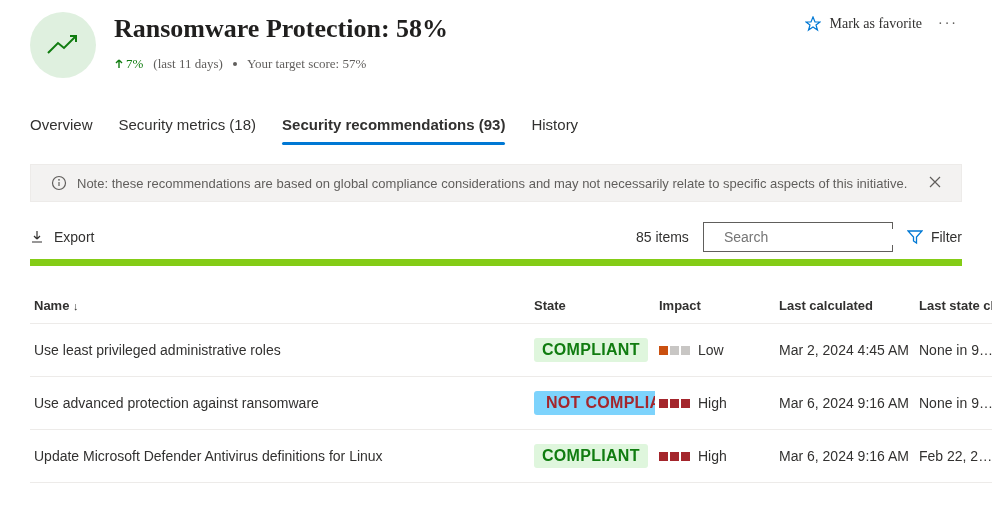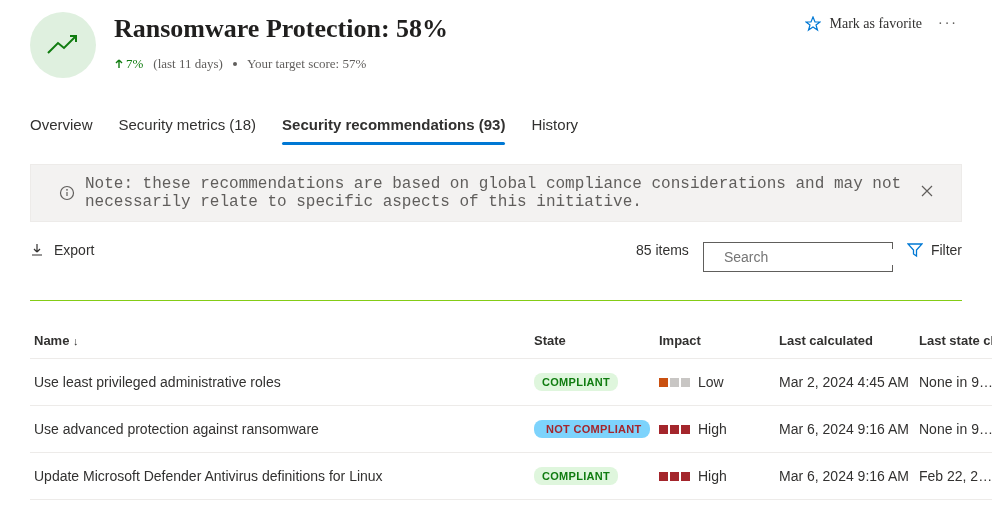--- a/index.html
+++ b/index.html
@@ -15,46 +15,46 @@
   .subline-dot { width:4px; height:4px; border-radius:50%; background:#605e5c; }
   .header-actions { display: flex; align-items: center; gap: 12px; padding-top: 4px;}
   .fav { display: inline-flex; align-items: center; gap: 8px; cursor: pointer; color: #323130;}
   .more-btn { letter-spacing: 2px; cursor: pointer; color: #605e5c; padding: 0 4px;}
 
   .tabs { display: flex; gap: 26px; margin-top: 28px; border-bottom: 1px solid transparent;}
   .tab { padding: 10px 0 12px 0; cursor: pointer; font-size: 15px; color: #323130; position: relative;}
   .tab.active { font-weight: 600;}
   .tab.active::after { content:""; position:absolute; left:0; right:0; bottom:0; height:3px; background:#0078d4; border-radius:2px;}
 
-  .note-bar { background:#f3f2f1; border:1px solid #edebe9; margin-top: 18px; padding: 10px 28px; display:flex; align-items:center; gap:10px; color:#605e5c; font-size:16px;font-family:Liberation Mono, monospace;}
+  .note-bar { background:#f3f2f1; border:1px solid #edebe9; margin-top: 18px; padding: 10px 20px; display:flex; align-items:center; gap:10px; color:#605e5c; font-size:13px;}
   .note-bar .note-text { flex:1; }
   .note-close { cursor:pointer; color:#605e5c;}
 
-  .toolbar { display:flex; align-items:flex-start; margin-top: 20px; border-bottom: 1px solid #84cc16; padding-bottom: 28px; }
+  .toolbar { display:flex; align-items:center; margin-top: 20px; border-bottom: 7px solid #84cc16; padding-bottom: 7px; }
   .export-btn { display:inline-flex; align-items:center; gap:10px; cursor:pointer;}
   .toolbar-spacer { flex:1; }
   .items-count { margin-right: 14px; color:#323130;}
   .search-box { display:flex; align-items:center; gap:10px; border:1px solid #605e5c; width: 190px; height:30px; padding: 0 10px;}
   .search-box input { border:none; outline:none; flex:1; font-size:14px; }
   .filter-btn { display:inline-flex; align-items:center; gap:8px; margin-left: 14px; cursor:pointer;}
 
   .filters-row { display:flex; align-items:center; gap:10px; margin-top: 14px; font-size: 14px;}
   .filter-chip { background:#edebe9; padding:4px 8px; display:inline-flex; align-items:center; gap:8px;}
   .chip-x { color:#0078d4; cursor:pointer; }
 
   .table { width: 100%; margin-top: 22px; border-collapse: collapse; table-layout: fixed;}
   .table th { text-align:left; font-weight: 600; font-size:13px; color:#323130; padding: 10px 4px; border-bottom: 1px solid #edebe9; white-space:nowrap;}
   .table td { padding: 14px 4px; border-bottom: 1px solid #edebe9; font-size:14px; white-space:nowrap; overflow:hidden; text-overflow:ellipsis;}
   .col-name { width: 500px; }
   .col-state { width: 125px; }
   .col-impact { width: 120px; }
   .col-calc { width: 140px; }
   .col-change { width: 85px; }
 
-  .pill { display:inline-block; font-size: 11px; font-weight:600; padding:3px 8px; border-radius:8px; letter-spacing:0.3px;}
+  .pill { display:inline-block; font-size: 16px; font-weight:600; padding:3px 8px; border-radius:3px; letter-spacing:0.3px;}
   .pill-compliant { background:#dff6dd; color:#107c10;}
   .pill-noncompliant { background:#7dd3fc; color:#a4262c;padding-left:12px;}
 
   .impact-cell { display:inline-flex; align-items:center; gap:8px;}
   .bars { display:inline-flex; gap:2px; }
   .bar { width:9px; height:9px;}
   .bar-a{ background:#a4262c;}
   .bar-g{ background:#c8c6c4;}
   .bar-o{ background:#ca5010;}
 

